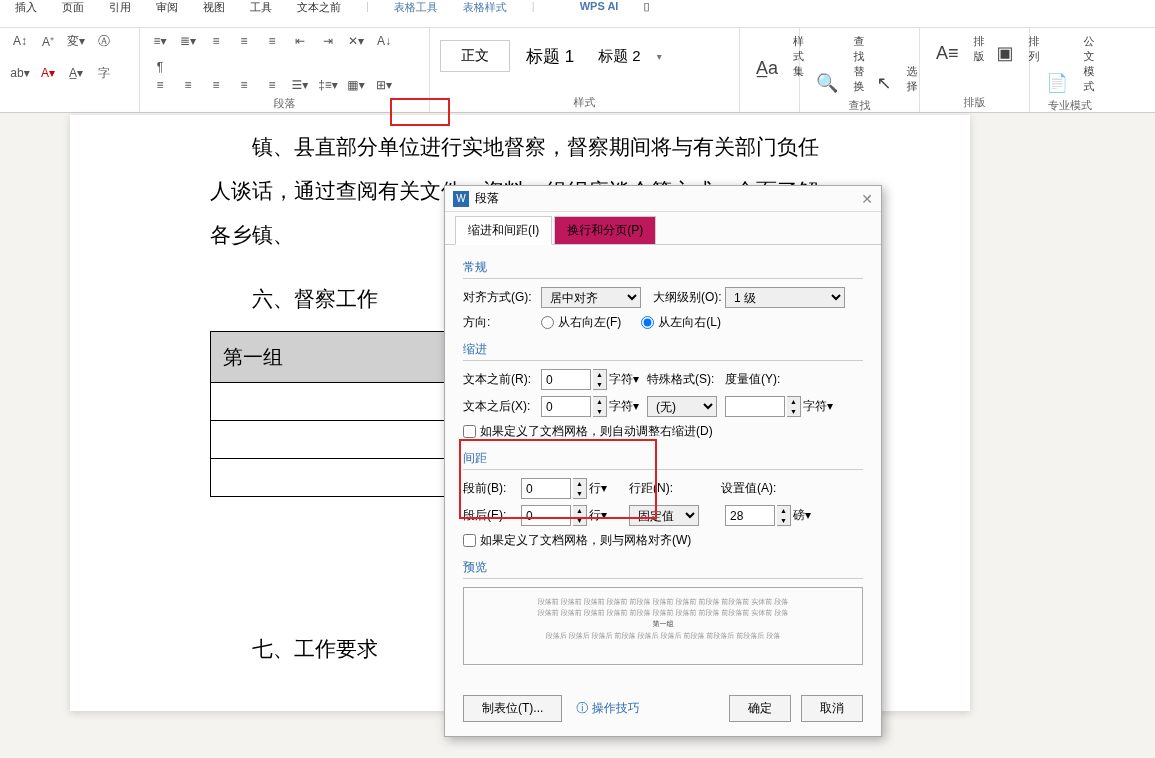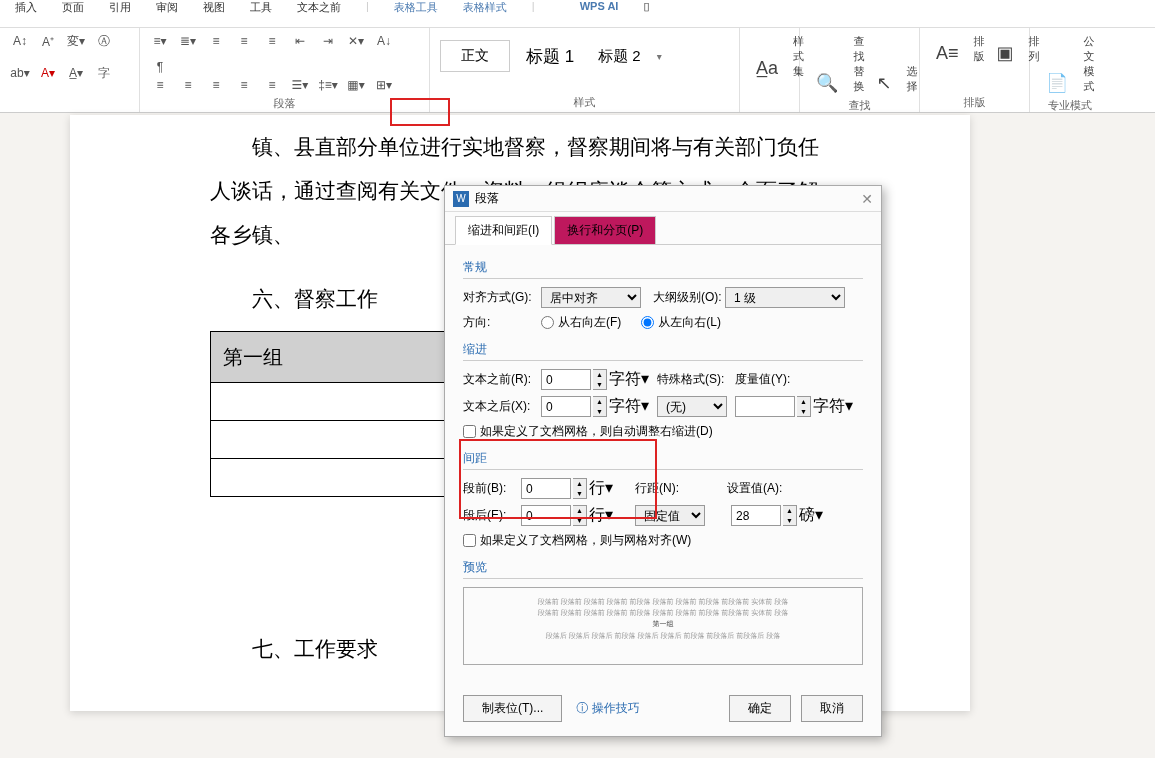--- a/index.html
+++ b/index.html
@@ -46,21 +46,21 @@
 .dlg-body { padding: 8px 18px 12px; }
 .fieldset { margin: 6px 0 10px; }
 .fs-label { color: #2a6bb0; font-size: 12px; border-bottom: 1px solid #ccc; padding-bottom: 2px; margin-bottom: 8px; }
 .row { display: flex; align-items: center; margin: 6px 0; gap: 2px; }
 .row label { width: 76px; text-align: left; }
 .row .lab2 { width: 70px; }
 .sel { border: 1px solid #999; height: 21px; padding: 0 4px; font-size: 12px; }
 .num { border: 1px solid #999; height: 21px; width: 50px; padding: 0 4px; font-size: 12px; }
 .spin { display: inline-flex; flex-direction: column; border: 1px solid #999; border-left: none; height: 21px; width: 14px; }
 .spin span { flex: 1; font-size: 7px; text-align: center; line-height: 9px; background: #eee; cursor: pointer; }
-.unit { font-size: 16px; }
+.unit { font-size: 12px; }
 .radio { display: inline-flex; align-items: center; gap: 4px; margin-right: 18px; }
 .radio input { margin: 0; }
 .chk { display: inline-flex; align-items: center; gap: 4px; }
 .preview { border: 1px solid #aaa; height: 78px; margin: 4px 0; padding: 8px 14px; font-size: 7px; color: #999; line-height: 1.6; text-align: center; overflow: hidden; }
 .preview .dark { color: #333; }
 .dlg-foot { display: flex; justify-content: space-between; align-items: center; padding: 8px 18px 14px; }
 .btn { border: 1px solid #999; background: #f4f4f4; padding: 4px 18px; font-size: 12px; cursor: pointer; }
 .link { color: #2a6bb0; cursor: pointer; }
 .foot-right { display: flex; gap: 10px; }
 </style>

